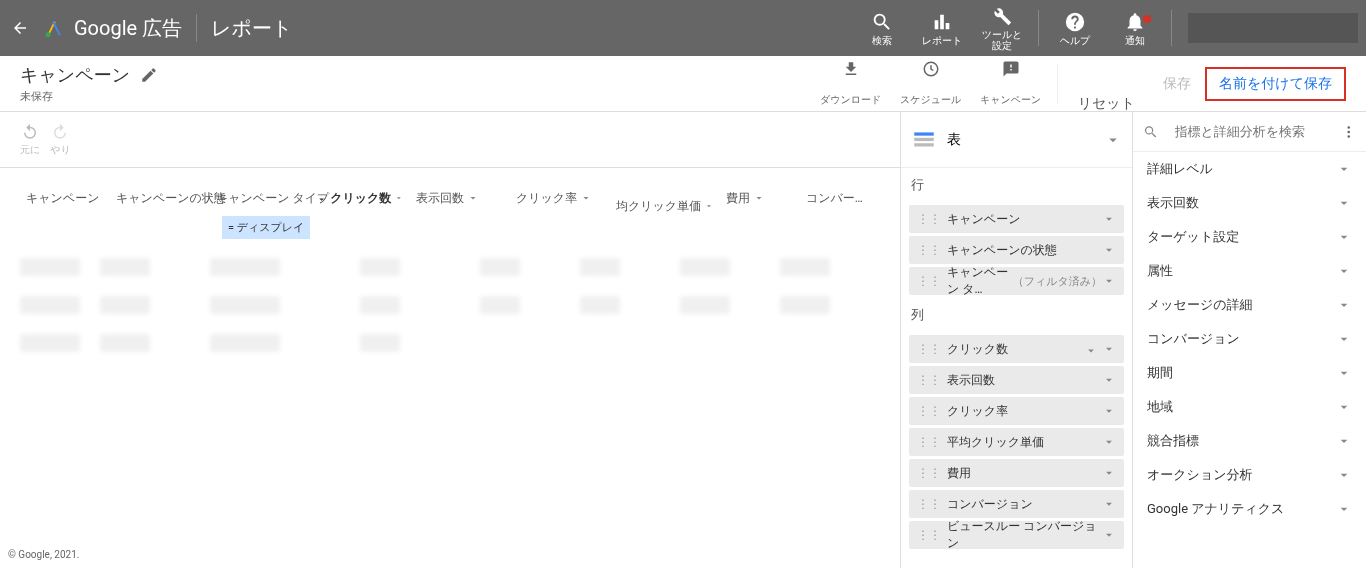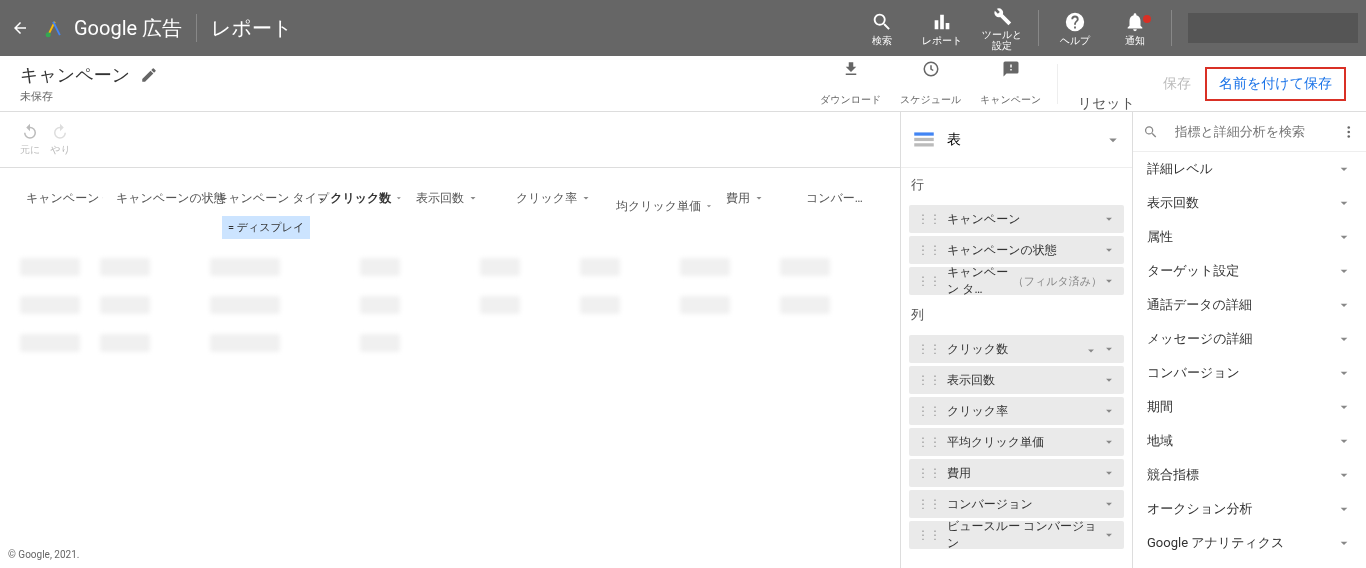--- a/index.html
+++ b/index.html
@@ -319,33 +319,27 @@
             <path d="M7 10l5 5 5-5z"></path>
           </svg>
         </div>
         <div class="cat">
           <span>表示回数</span>
           <svg viewBox="0 0 24 24" fill="#888" style="width:16px;height:16px">
             <path d="M7 10l5 5 5-5z"></path>
           </svg>
         </div>
         <div class="cat">
+          <span>ターゲット設定</span>
+          <svg viewBox="0 0 24 24" fill="#888" style="width:16px;height:16px">
+            <path d="M7 10l5 5 5-5z"></path>
+          </svg>
+        </div>
+        <div class="cat">
           <span>属性</span>
-          <svg viewBox="0 0 24 24" fill="#888" style="width:16px;height:16px">
-            <path d="M7 10l5 5 5-5z"></path>
-          </svg>
-        </div>
-        <div class="cat">
-          <span>ターゲット設定</span>
-          <svg viewBox="0 0 24 24" fill="#888" style="width:16px;height:16px">
-            <path d="M7 10l5 5 5-5z"></path>
-          </svg>
-        </div>
-        <div class="cat">
-          <span>通話データの詳細</span>
           <svg viewBox="0 0 24 24" fill="#888" style="width:16px;height:16px">
             <path d="M7 10l5 5 5-5z"></path>
           </svg>
         </div>
         <div class="cat">
           <span>メッセージの詳細</span>
           <svg viewBox="0 0 24 24" fill="#888" style="width:16px;height:16px">
             <path d="M7 10l5 5 5-5z"></path>
           </svg>
         </div>

